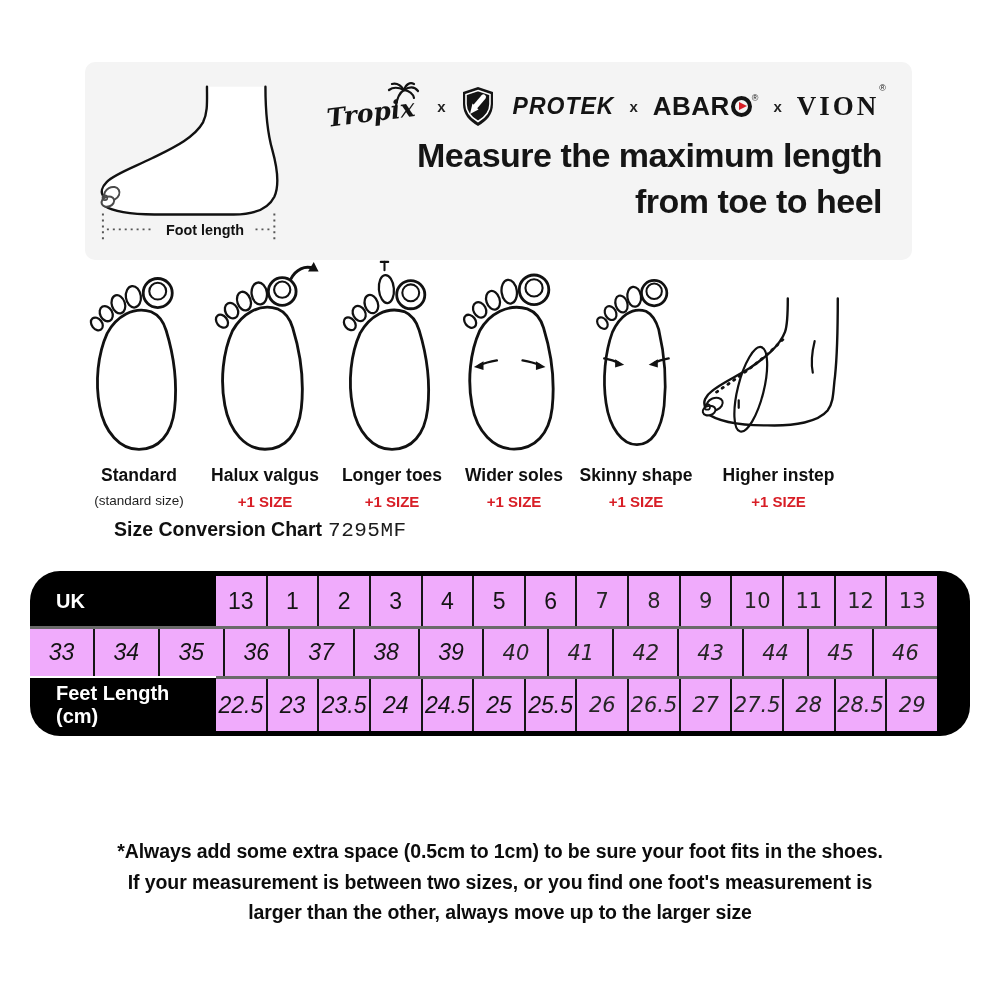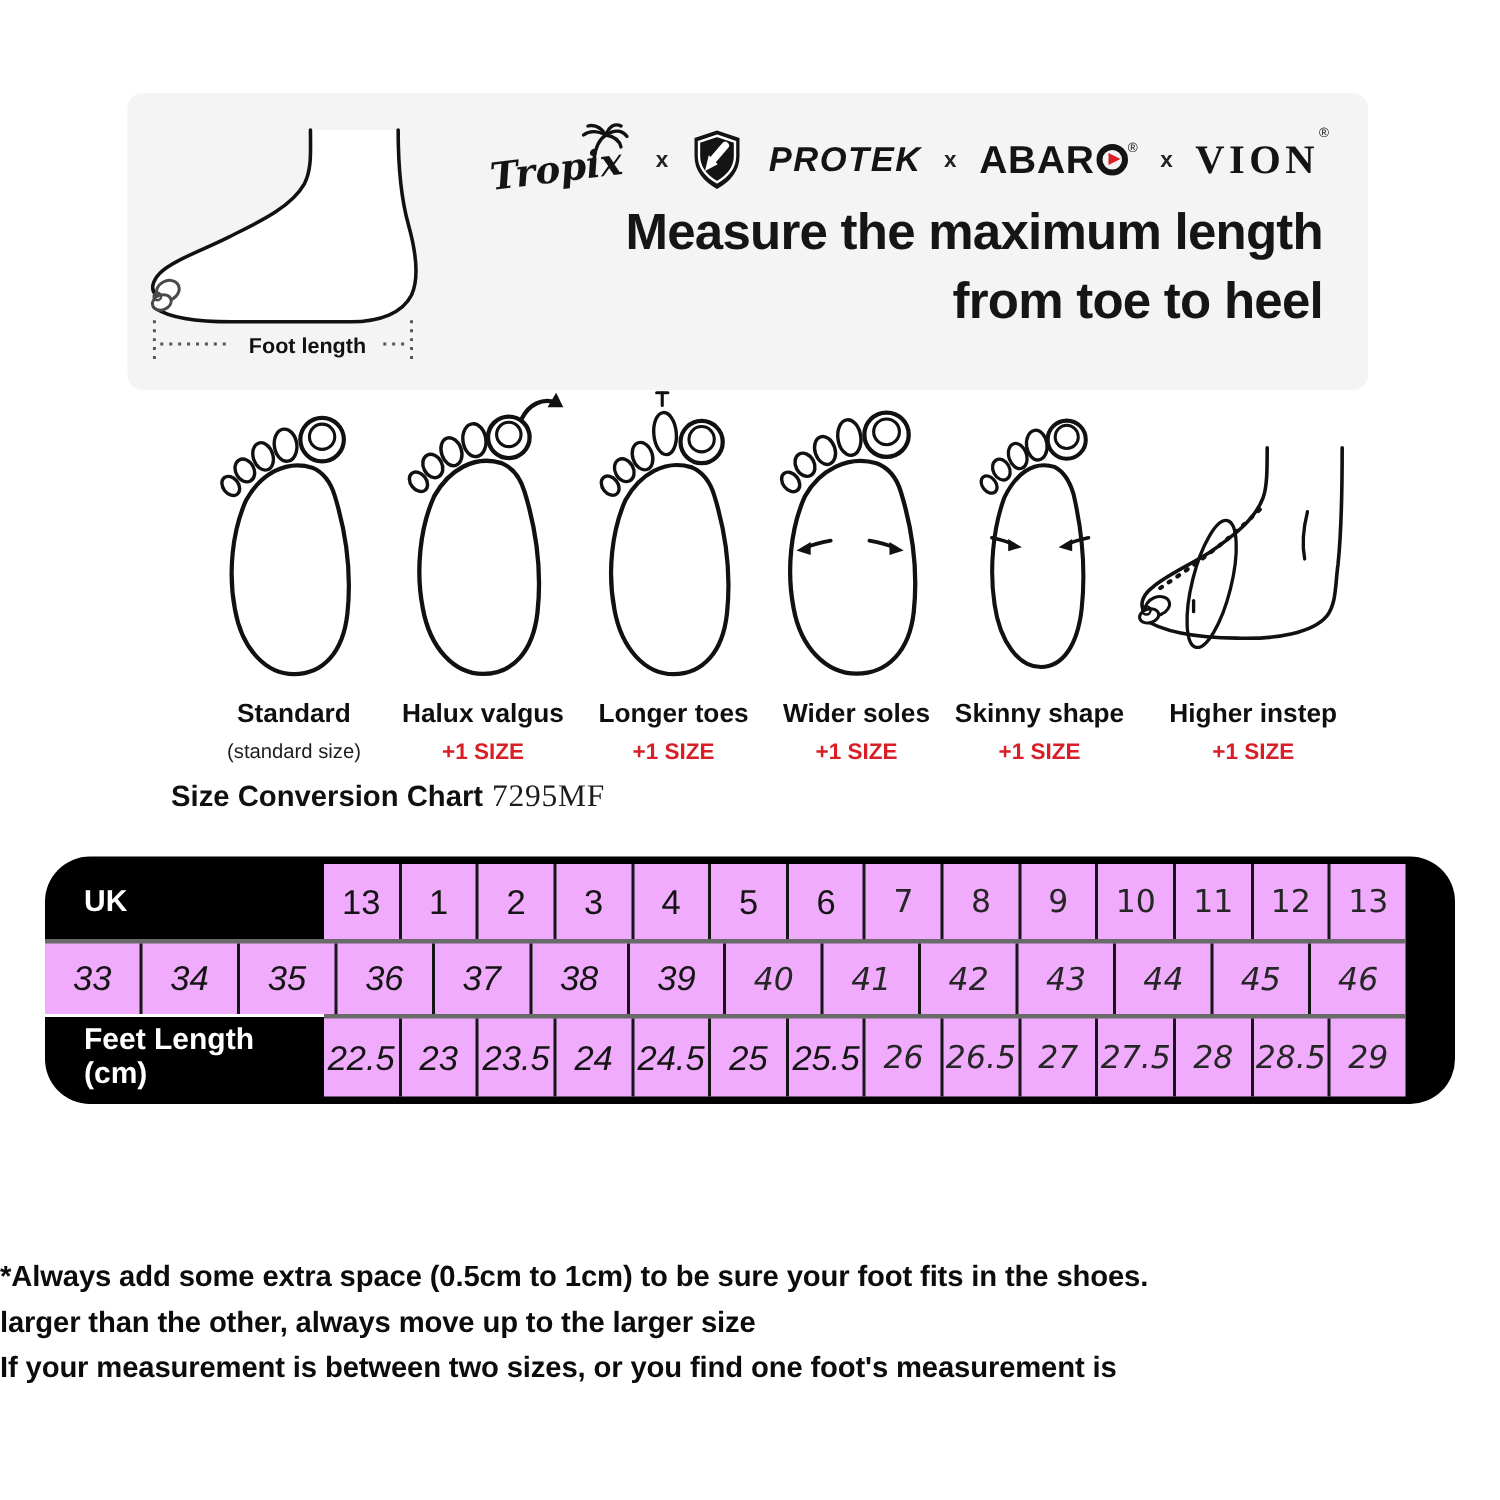--- a/index.html
+++ b/index.html
@@ -44,35 +44,35 @@
   .reg{font-size:9px;vertical-align:top;line-height:10px;position:relative;top:-8px;color:#141414;}
   .brand-vion{font-family:"Liberation Serif",serif;font-size:27px;font-weight:600;letter-spacing:3px;color:#141414;}
   .panel-title{
     top:70px; right:30px; text-align:right;
     font-size:34px; font-weight:700; line-height:46px;
     letter-spacing:-0.5px; color:#151515;margin-left:48px;
   }
 
   
   .feet-row{
-    left:110px; top:258px; width:808px;
-    display:flex; justify-content:flex-end;
+    left:80px; top:258px; width:808px;
+    display:flex; justify-content:flex-start;
   }
   .figure{display:flex;flex-direction:column;align-items:center;}
   .fig-art{height:198px;display:flex;align-items:flex-end;justify-content:center;}
   .fig-label{margin-top:9px;font-size:17.5px;font-weight:700;color:#0f0f0f;white-space:nowrap;}
   .fig-sub{margin-top:7px;font-size:15px;font-weight:700;color:var(--accent-red);white-space:nowrap;}
   .fig-sub.neutral{font-size:13.5px;font-weight:400;color:#1e1e1e;}
 
   
   .chart-title-row{
     left:114px; top:518px; display:flex; align-items:baseline; gap:6px;
   }
   .chart-title{font-size:19.5px;font-weight:700;color:#101010;}
-  .chart-model{font-family:Liberation Serif, serif;font-size:21px;font-weight:400;letter-spacing:0.5px;color:#1c1c1c;}
+  .chart-model{font-family:Liberation Mono, monospace;font-size:21px;font-weight:400;letter-spacing:0.5px;color:#1c1c1c;}
 
   
   .size-table{
     left:30px; top:571px; width:940px; height:165px;
     background:#000; border-radius:30px; padding:5px 0;
     display:flex; flex-direction:column;
   }
   .s-row{display:flex;height:50px;}
   .s-row:last-child{height:55px;}
   .s-label{
@@ -84,21 +84,21 @@
   .s-row + .s-row .s-cells{border-top:3px solid #6a6a6a;font-style:italic;}
   .s-cell{
     flex:1;display:flex;align-items:center;justify-content:center;
     font-size:23px;color:#141414;border-left:2px solid #161616;
   }
   .s-cell:first-child{border-left:none;}
   .s-cell.alt{font-family:"DejaVu Sans",sans-serif;font-size:21px;color:#262626;}
 
   
   .footnote{
-    left:0; top:836px; width:1000px; text-align:left;
+    left:0; top:836px; width:1000px; text-align:center;
     font-size:19.5px; font-weight:700; line-height:30.5px;
     letter-spacing:-0.1px; color:#0c0c0c;
   }
 
   svg .ln{fill:none;stroke:#111;stroke-linecap:round;stroke-linejoin:round;}
   svg .fillw{fill:#fff;stroke:none;}
 </style>
 </head>
 <body>
 
@@ -358,15 +358,15 @@
         <div class="s-cell alt">27.5</div>
         <div class="s-cell alt">28</div>
         <div class="s-cell alt">28.5</div>
         <div class="s-cell alt">29</div>
       </div>
     </div>
   </div>
 
 <div class="abs footnote">
   <div>*Always add some extra space (0.5cm to 1cm) to be sure your foot fits in the shoes.</div>
+  <div>If your measurement is between two sizes, or you find one foot's measurement is</div>
   <div>larger than the other, always move up to the larger size</div>
-  <div>If your measurement is between two sizes, or you find one foot's measurement is</div>
 </div>
 
 </body></html>

